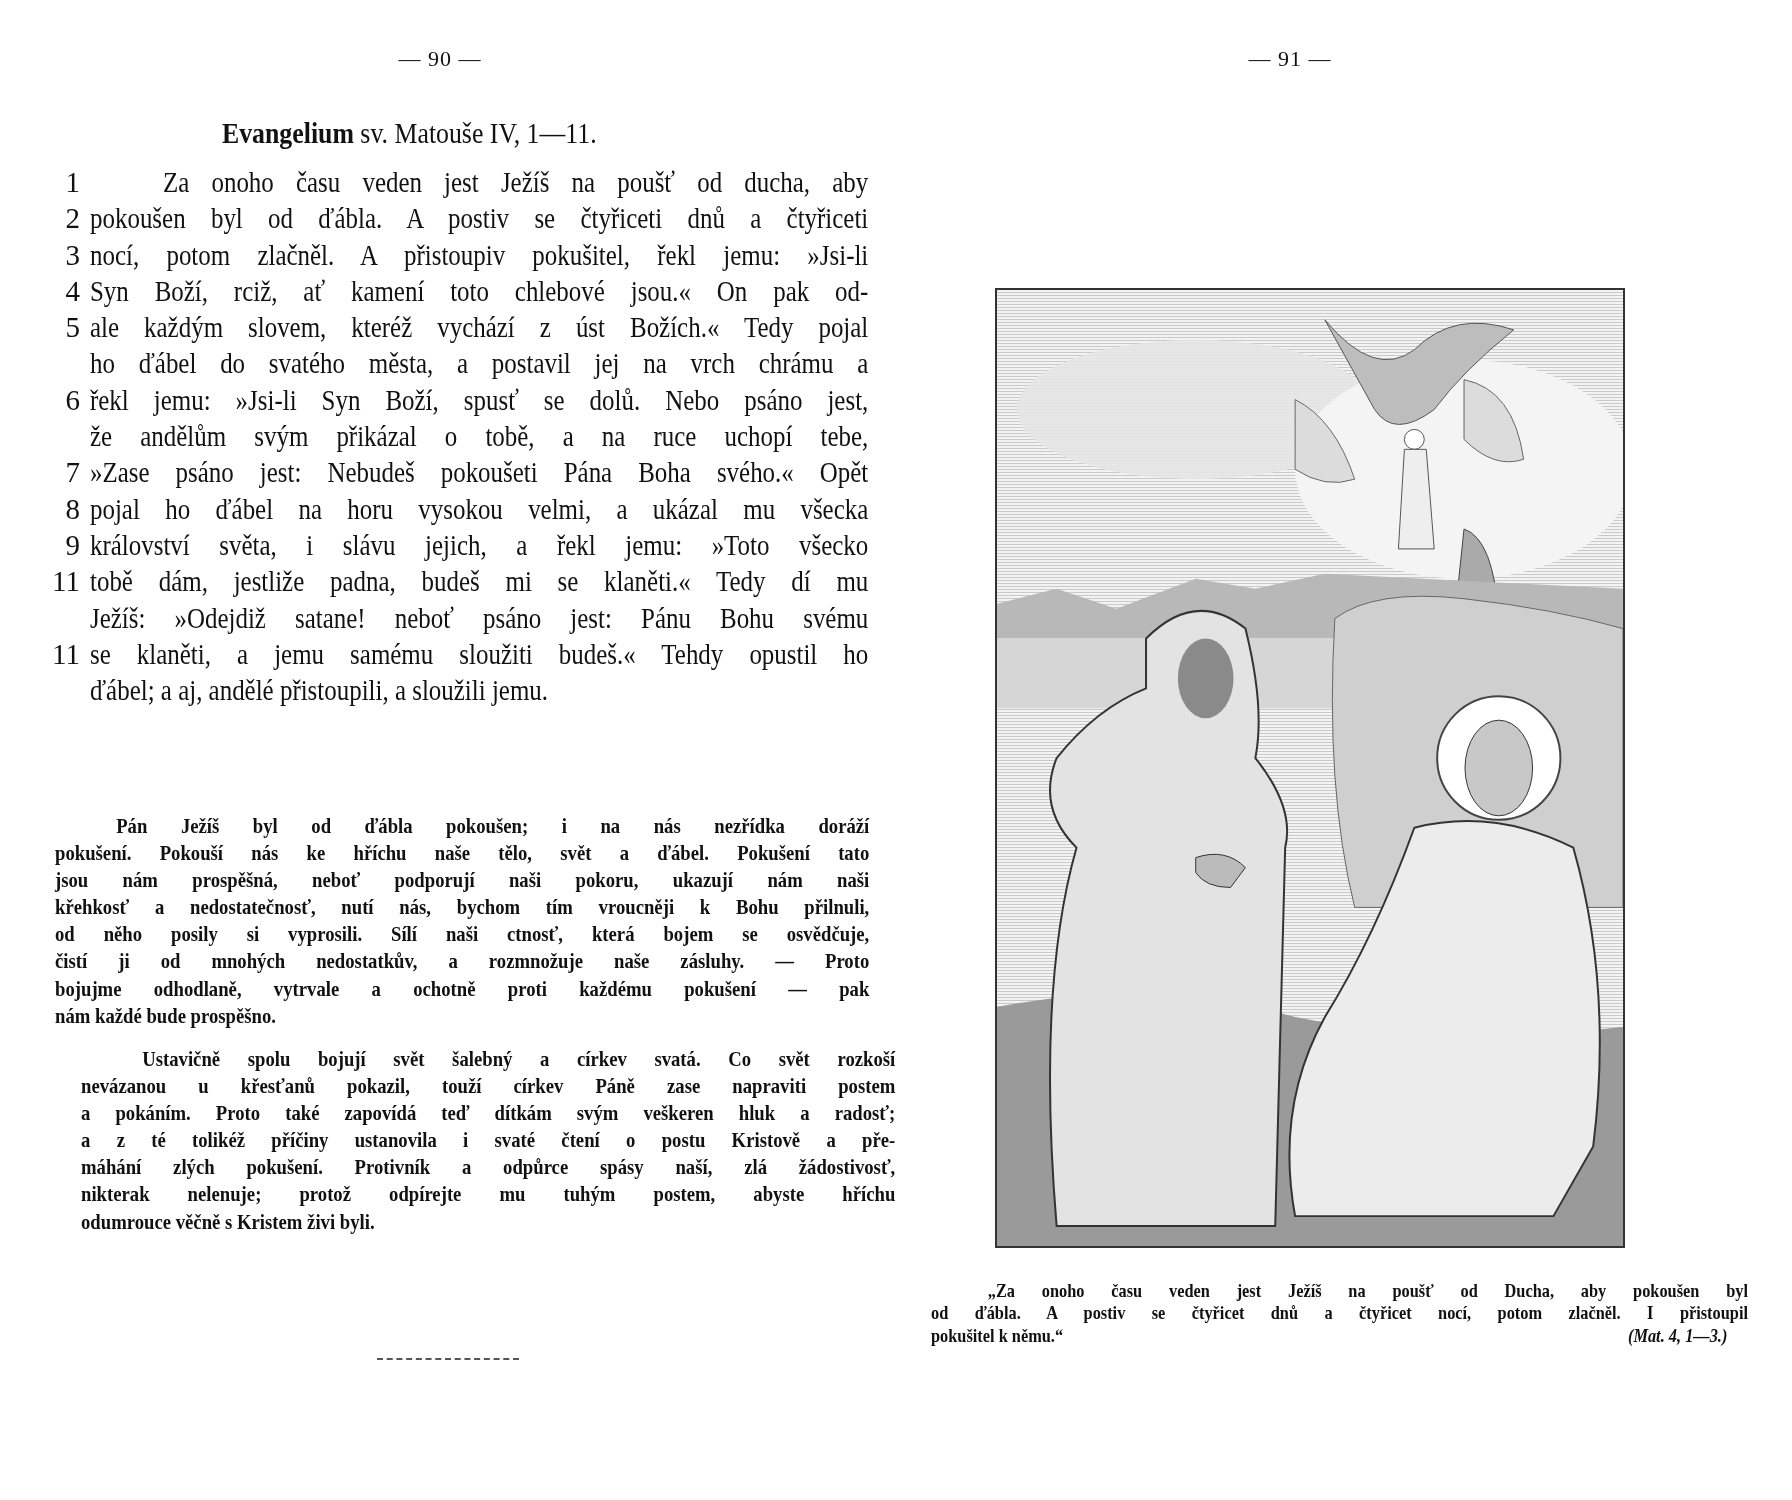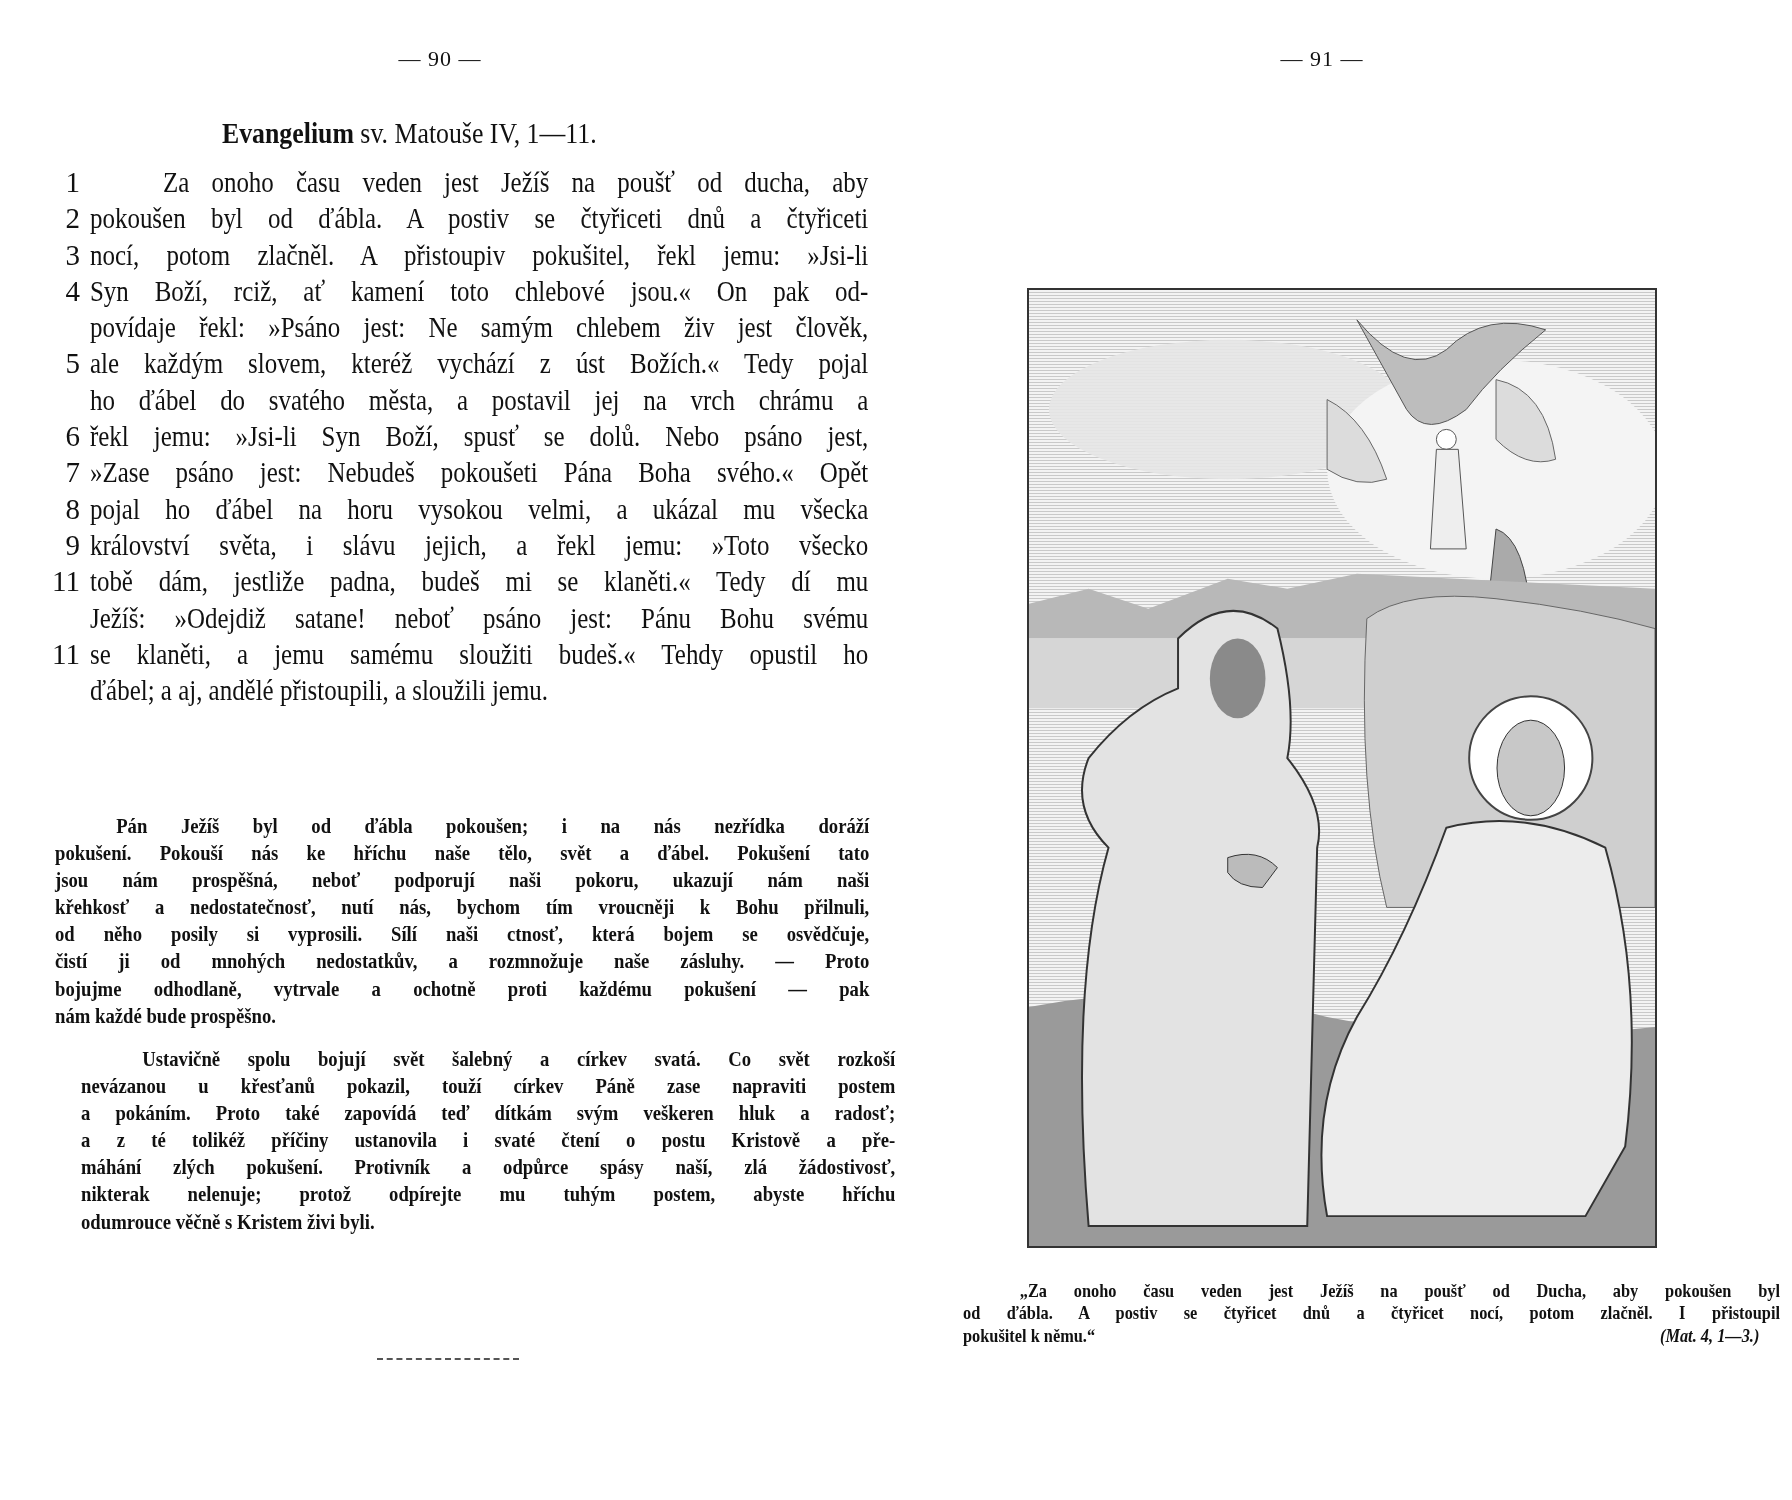--- a/index.html
+++ b/index.html
@@ -1,20 +1,20 @@
 <!DOCTYPE html>
 <html><head>
 <meta charset="utf-8">
 <style>
   html, body { margin: 0; padding: 0; background: #ffffff; }
   body { width: 1792px; height: 1500px; position: relative; overflow: hidden;
          font-family: "Liberation Serif", "DejaVu Serif", serif; color: #111; }
   .page { position: absolute; top: 0; height: 1304px; }
   #left-page { left: 0; width: 896px; }
-  #right-page { left: 896px; width: 896px; }
+  #right-page { left: 864px; width: 896px; }
 
   .folio { position: absolute; top: 46px; width: 100%; text-align: center;
            font-size: 22px; letter-spacing: 1px; }
   #left-page .folio { left: -8px; }
   #right-page .folio { left: -22px; }
 
   .title { position: absolute; top: 116px; left: 222px; width: 480px;
            font-size: 30px; white-space: nowrap; transform: scaleX(0.86); transform-origin: left; }
   .title b { font-weight: 900; }
 
@@ -69,34 +69,34 @@
       </div>
       <div class="vline">
         <span class="vnum">3</span>
         <span class="vtext">nocí, potom zlačněl. A přistoupiv pokušitel, řekl jemu: »Jsi-li</span>
       </div>
       <div class="vline">
         <span class="vnum">4</span>
         <span class="vtext">Syn Boží, rciž, ať kamení toto chlebové jsou.« On pak od-</span>
       </div>
       <div class="vline">
-        <span class="vnum"></span>
-        <span class="vtext">povídaje řekl: »Psáno jest: Ne samým chlebem živ jest člověk,</span>
-      </div>
-      <div class="vline">
         <span class="vnum">5</span>
         <span class="vtext">ale každým slovem, kteréž vychází z úst Božích.« Tedy pojal</span>
       </div>
       <div class="vline">
         <span class="vnum"></span>
         <span class="vtext">ho ďábel do svatého města, a postavil jej na vrch chrámu a</span>
       </div>
       <div class="vline">
         <span class="vnum">6</span>
         <span class="vtext">řekl jemu: »Jsi-li Syn Boží, spusť se dolů. Nebo psáno jest,</span>
+      </div>
+      <div class="vline">
+        <span class="vnum"></span>
+        <span class="vtext">že andělům svým přikázal o tobě, a na ruce uchopí tebe,</span>
       </div>
       <div class="vline">
         <span class="vnum">7</span>
         <span class="vtext">»Zase psáno jest: Nebudeš pokoušeti Pána Boha svého.« Opět</span>
       </div>
       <div class="vline">
         <span class="vnum">8</span>
         <span class="vtext">pojal ho ďábel na horu vysokou velmi, a ukázal mu všecka</span>
       </div>
       <div class="vline">

